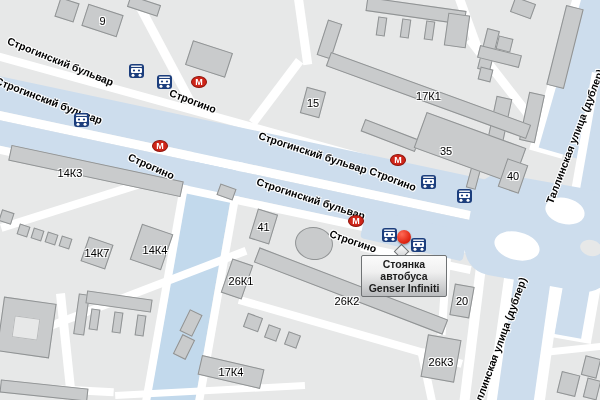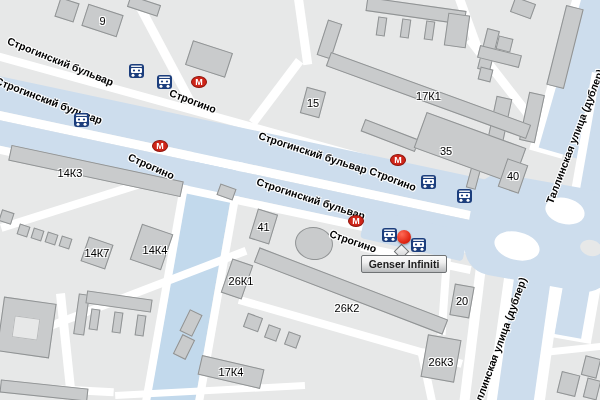--- a/index.html
+++ b/index.html
@@ -164,21 +164,21 @@
       <div class="bld-label" style="left: 70px; top: 173px;">14К3</div>
       <div class="bld" style="left: 135px; top: 228px; width: 33px; height: 38px; transform: rotate(19deg);"></div>
       <div class="bld-label" style="left: 155px; top: 250px;">14К4</div>
       <div class="bld" style="left: 84px; top: 240px; width: 26px; height: 26px; transform: rotate(19deg);"></div>
       <div class="bld-label" style="left: 97px; top: 253px;">14К7</div>
       <div class="bld" style="left: 253px; top: 211px; width: 21px; height: 31px; transform: rotate(17deg);"></div>
       <div class="bld-label" style="left: 263.5px; top: 226.5px;">41</div>
       <div class="bld" style="left: 226px; top: 261px; width: 22px; height: 36px; transform: rotate(19deg);"></div>
       <div class="bld-label" style="left: 241px; top: 281px;">26К1</div>
       <div class="bld" style="left: 250px; top: 283px; width: 202px; height: 16px; transform: rotate(21deg);"></div>
-      <div class="bld-label" style="left: 347px; top: 308px;">26К2</div>
+      <div class="bld-label" style="left: 347px; top: 301px;">26К2</div>
       <div class="bld" style="left: 452px; top: 285px; width: 20px; height: 32px; transform: rotate(10deg);"></div>
       <div class="bld-label" style="left: 462px; top: 301px;">20</div>
       <div class="bld" style="left: 424px; top: 337px; width: 34px; height: 43px; transform: rotate(10deg);"></div>
       <div class="bld-label" style="left: 441px; top: 362px;">26К3</div>
       <div class="bld" style="left: 199px; top: 362px; width: 64px; height: 20px; transform: rotate(13deg);"></div>
       <div class="bld-label" style="left: 231px; top: 372px;">17К4</div>
     </div>
   <div id="street-labels">
       <div class="street-label" style="left: 8px; top: 34px; transform: rotate(22deg);">Строгинский бульвар</div>
       <div class="street-label" style="left: -4px; top: 74px; transform: rotate(21deg);">Строгинский бульвар</div>
@@ -257,15 +257,16 @@
           <circle cx="5" cy="6.5" r="1.1" fill="#1c3e7d"></circle>
           <circle cx="10" cy="6.5" r="1.1" fill="#1c3e7d"></circle>
           <circle cx="4" cy="11.3" r="1.5" fill="#fff"></circle>
           <circle cx="11" cy="11.3" r="1.5" fill="#fff"></circle>
         </svg></div>
     </div>
 
   <div id="callout-pointer" style="left: 396px; top: 246px;"></div>
   <div id="marker-dot" style="left: 397px; top: 230px;"></div>
   <div id="callout" style="left: 361px; top: 255px;">
+    <div>Стоянка автобуса</div>
     <div>Genser Infiniti</div>
   </div>
 </div>
 
 </body></html>

